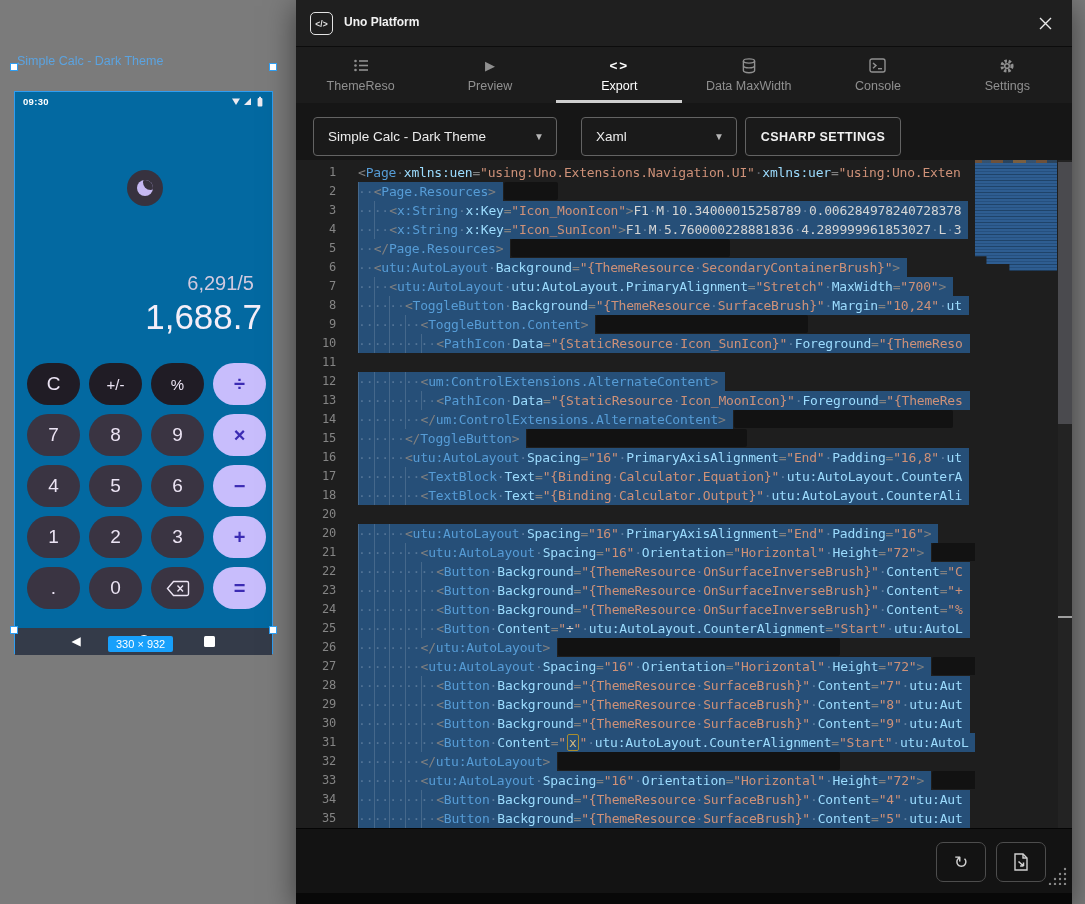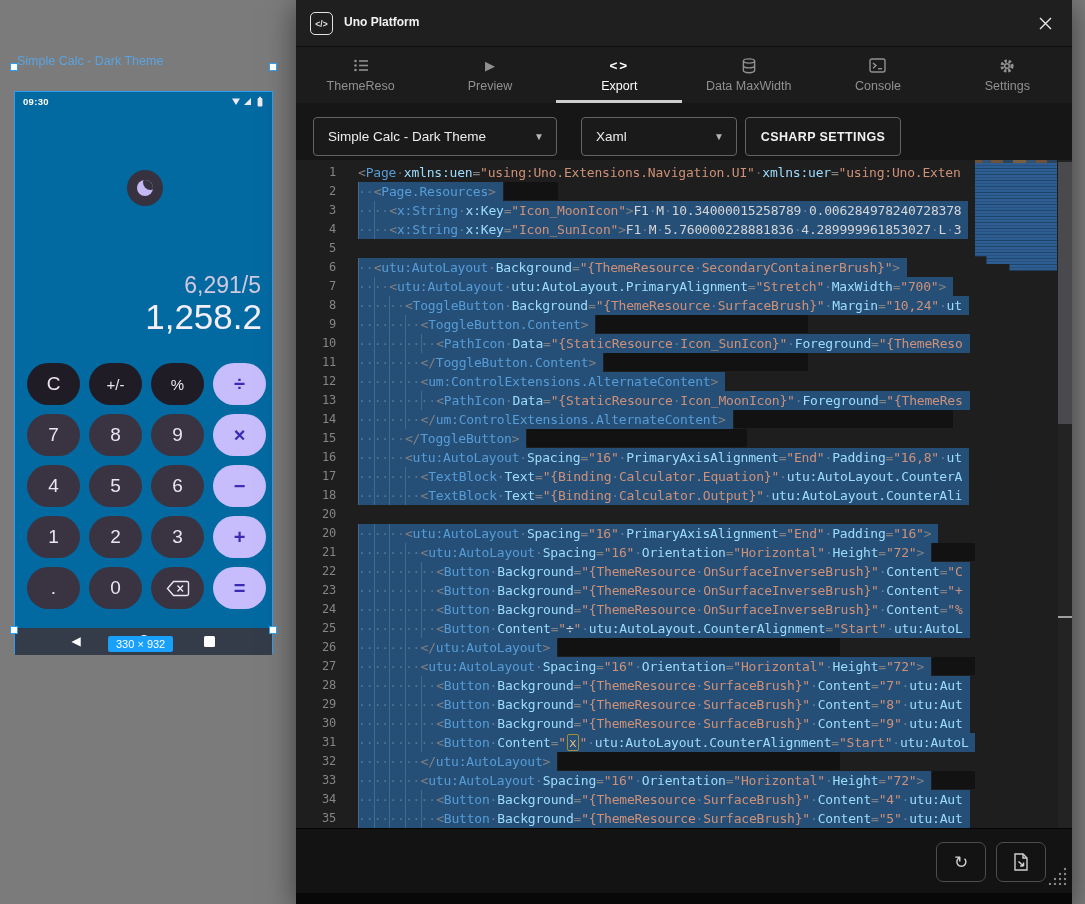--- a/index.html
+++ b/index.html
@@ -18,21 +18,21 @@
   }
   .handle { position:absolute; width:8px; height:8px; background:#fff; border:1px solid #2f9ef2; z-index:5; }
   .h-tl{left:10px;top:63px}.h-tr{left:269px;top:63px}.h-bl{left:10px;top:626px}.h-br{left:269px;top:626px}
   .statusbar { position:absolute; left:0; top:0; right:0; height:18px; }
   .status-time { position:absolute; left:8px; top:4px; font-size:9.5px; font-weight:bold; color:#fff; letter-spacing:.3px; }
   .status-icons { position:absolute; right:5px; top:4px; }
   .moon-btn { position:absolute; left:112px; top:78px; width:36px; height:36px; border-radius:50%; background:#37323f;
     display:flex; align-items:center; justify-content:center; }
   .moon { width:16px; height:16px; border-radius:50%; background:#c6b9f3; position:relative; overflow:hidden; }
   .moon::after { content:""; position:absolute; width:15px; height:15px; border-radius:50%; background:#37323f; left:6px; top:-5px; }
-  .equation { position:absolute; right:11px; top:180px; font-size:23px; color:#d1c9de; }
+  .equation { position:absolute; right:18px; top:180px; font-size:20px; color:#d1c9de; }
   .output  { position:absolute; right:10px; top:205px; font-size:35px; color:#f4eef8; }
   .keys { position:absolute; left:0; top:0; }
   .key {
     position:absolute; width:53px; height:42px; border-radius:21px;
     display:flex; align-items:center; justify-content:center;
     font-size:19px; color:#ece4f4; cursor:default;
   }
   .key.dark { background:#201c25; }
   .key.mid  { background:#3a3442; }
   .key.accent { background:#c8bdfc; color:#3b2bb3; font-weight:bold; font-size:20px; }
@@ -129,21 +129,21 @@
           <rect x="26.6" y="2" width="4.8" height="8.4" rx="1" fill="#eceaf0"></rect>
         </svg>
       </span>
     </div>
 
     <div class="moon-btn">
       <span class="moon"></span>
     </div>
 
     <div class="equation">6,291/5</div>
-    <div class="output">1,258.2</div>
+    <div class="output">1,688.7</div>
 
     <div class="keys" id="keys">
         <div class="key dark" style="left: 12px; top: 271px;">C</div>
         <div class="key dark small-label" style="left: 74px; top: 271px;">+/-</div>
         <div class="key dark small-label" style="left: 136px; top: 271px;">%</div>
         <div class="key accent" style="left: 198px; top: 271px;">÷</div>
         <div class="key mid" style="left: 12px; top: 322px;">7</div>
         <div class="key mid" style="left: 74px; top: 322px;">8</div>
         <div class="key mid" style="left: 136px; top: 322px;">9</div>
         <div class="key accent" style="left: 198px; top: 322px;">×</div>
@@ -266,27 +266,27 @@
       </div>
       <div class="btn-csharp">CSHARP SETTINGS</div>
     </div>
 
     <div class="code-pane">
       <div class="code-lines" id="code-lines">
           <div class="codeline"><span class="gut">1</span><span class="lb"><span class="lbody"><span class="tok-p">&lt;</span><span class="tok-t">Page<span class="wsdot">·</span></span><span class="tok-a">xmlns:uen</span><span class="tok-p">=</span><span class="tok-s">"using:Uno.Extensions.Navigation.UI"<span class="wsdot">·</span></span><span class="tok-a">xmlns:uer</span><span class="tok-p">=</span><span class="tok-s">"using:Uno.Exten</span></span></span></div>
           <div class="codeline"><span class="gut">2</span><span class="lb"><span class="lbody sel"><span class="iseg">··</span><span class="tok-p">&lt;</span><span class="tok-t">Page.Resources</span><span class="tok-p">&gt;</span></span><span class="afterbox" style="width: 7ch;"></span></span></div>
           <div class="codeline"><span class="gut">3</span><span class="lb"><span class="lbody sel"><span class="iseg">··</span><span class="iseg">··</span><span class="tok-p">&lt;</span><span class="tok-t">x:String<span class="wsdot">·</span></span><span class="tok-a">x:Key</span><span class="tok-p">=</span><span class="tok-s">"Icon_MoonIcon"</span><span class="tok-p">&gt;</span><span class="tok-x">F1<span class="wsdot">·</span>M<span class="wsdot">·</span>10.34000015258789<span class="wsdot">·</span>0.006284978240728378</span></span></span></div>
           <div class="codeline"><span class="gut">4</span><span class="lb"><span class="lbody sel"><span class="iseg">··</span><span class="iseg">··</span><span class="tok-p">&lt;</span><span class="tok-t">x:String<span class="wsdot">·</span></span><span class="tok-a">x:Key</span><span class="tok-p">=</span><span class="tok-s">"Icon_SunIcon"</span><span class="tok-p">&gt;</span><span class="tok-x">F1<span class="wsdot">·</span>M<span class="wsdot">·</span>5.760000228881836<span class="wsdot">·</span>4.289999961853027<span class="wsdot">·</span>L<span class="wsdot">·</span>3</span></span></span></div>
-          <div class="codeline"><span class="gut">5</span></div>
+          <div class="codeline"><span class="gut">5</span><span class="lb"><span class="lbody sel"><span class="iseg">··</span><span class="tok-p">&lt;/</span><span class="tok-t">Page.Resources</span><span class="tok-p">&gt;</span></span><span class="afterbox" style="width: 28ch;"></span></span></div>
           <div class="codeline"><span class="gut">6</span><span class="lb"><span class="lbody sel"><span class="iseg">··</span><span class="tok-p">&lt;</span><span class="tok-t">utu:AutoLayout<span class="wsdot">·</span></span><span class="tok-a">Background</span><span class="tok-p">=</span><span class="tok-s">"{ThemeResource<span class="wsdot">·</span>SecondaryContainerBrush}"</span><span class="tok-p">&gt;</span></span></span></div>
           <div class="codeline"><span class="gut">7</span><span class="lb"><span class="lbody sel"><span class="iseg">··</span><span class="iseg">··</span><span class="tok-p">&lt;</span><span class="tok-t">utu:AutoLayout<span class="wsdot">·</span></span><span class="tok-a">utu:AutoLayout.PrimaryAlignment</span><span class="tok-p">=</span><span class="tok-s">"Stretch"<span class="wsdot">·</span></span><span class="tok-a">MaxWidth</span><span class="tok-p">=</span><span class="tok-s">"700"</span><span class="tok-p">&gt;</span></span></span></div>
           <div class="codeline"><span class="gut">8</span><span class="lb"><span class="lbody sel"><span class="iseg">··</span><span class="iseg">··</span><span class="iseg">··</span><span class="tok-p">&lt;</span><span class="tok-t">ToggleButton<span class="wsdot">·</span></span><span class="tok-a">Background</span><span class="tok-p">=</span><span class="tok-s">"{ThemeResource<span class="wsdot">·</span>SurfaceBrush}"<span class="wsdot">·</span></span><span class="tok-a">Margin</span><span class="tok-p">=</span><span class="tok-s">"10,24"<span class="wsdot">·</span></span><span class="tok-a">ut</span></span></span></div>
           <div class="codeline"><span class="gut">9</span><span class="lb"><span class="lbody sel"><span class="iseg">··</span><span class="iseg">··</span><span class="iseg">··</span><span class="iseg">··</span><span class="tok-p">&lt;</span><span class="tok-t">ToggleButton.Content</span><span class="tok-p">&gt;</span></span><span class="afterbox" style="width: 27ch;"></span></span></div>
           <div class="codeline"><span class="gut">10</span><span class="lb"><span class="lbody sel"><span class="iseg">··</span><span class="iseg">··</span><span class="iseg">··</span><span class="iseg">··</span><span class="iseg">··</span><span class="tok-p">&lt;</span><span class="tok-t">PathIcon<span class="wsdot">·</span></span><span class="tok-a">Data</span><span class="tok-p">=</span><span class="tok-s">"{StaticResource<span class="wsdot">·</span>Icon_SunIcon}"<span class="wsdot">·</span></span><span class="tok-a">Foreground</span><span class="tok-p">=</span><span class="tok-s">"{ThemeReso</span></span></span></div>
-          <div class="codeline"><span class="gut">11</span><span class="lb"><span class="lbody sel"><span class="iseg">··</span><span class="iseg">··</span><span class="iseg">··</span><span class="iseg">··</span><span class="tok-p">&lt;/</span><span class="tok-t">ToggleButton.Content</span><span class="tok-p">&gt;</span></span><span class="afterbox" style="width: 26ch;"></span></span></div>
+          <div class="codeline"><span class="gut">11</span></div>
           <div class="codeline"><span class="gut">12</span><span class="lb"><span class="lbody sel"><span class="iseg">··</span><span class="iseg">··</span><span class="iseg">··</span><span class="iseg">··</span><span class="tok-p">&lt;</span><span class="tok-t">um:ControlExtensions.AlternateContent</span><span class="tok-p">&gt;</span></span></span></div>
           <div class="codeline"><span class="gut">13</span><span class="lb"><span class="lbody sel"><span class="iseg">··</span><span class="iseg">··</span><span class="iseg">··</span><span class="iseg">··</span><span class="iseg">··</span><span class="tok-p">&lt;</span><span class="tok-t">PathIcon<span class="wsdot">·</span></span><span class="tok-a">Data</span><span class="tok-p">=</span><span class="tok-s">"{StaticResource<span class="wsdot">·</span>Icon_MoonIcon}"<span class="wsdot">·</span></span><span class="tok-a">Foreground</span><span class="tok-p">=</span><span class="tok-s">"{ThemeRes</span></span></span></div>
           <div class="codeline"><span class="gut">14</span><span class="lb"><span class="lbody sel"><span class="iseg">··</span><span class="iseg">··</span><span class="iseg">··</span><span class="iseg">··</span><span class="tok-p">&lt;/</span><span class="tok-t">um:ControlExtensions.AlternateContent</span><span class="tok-p">&gt;</span></span><span class="afterbox" style="width: 28ch;"></span></span></div>
           <div class="codeline"><span class="gut">15</span><span class="lb"><span class="lbody sel"><span class="iseg">··</span><span class="iseg">··</span><span class="iseg">··</span><span class="tok-p">&lt;/</span><span class="tok-t">ToggleButton</span><span class="tok-p">&gt;</span></span><span class="afterbox" style="width: 28ch;"></span></span></div>
           <div class="codeline"><span class="gut">16</span><span class="lb"><span class="lbody sel"><span class="iseg">··</span><span class="iseg">··</span><span class="iseg">··</span><span class="tok-p">&lt;</span><span class="tok-t">utu:AutoLayout<span class="wsdot">·</span></span><span class="tok-a">Spacing</span><span class="tok-p">=</span><span class="tok-s">"16"<span class="wsdot">·</span></span><span class="tok-a">PrimaryAxisAlignment</span><span class="tok-p">=</span><span class="tok-s">"End"<span class="wsdot">·</span></span><span class="tok-a">Padding</span><span class="tok-p">=</span><span class="tok-s">"16,8"<span class="wsdot">·</span></span><span class="tok-a">ut</span></span></span></div>
           <div class="codeline"><span class="gut">17</span><span class="lb"><span class="lbody sel"><span class="iseg">··</span><span class="iseg">··</span><span class="iseg">··</span><span class="iseg">··</span><span class="tok-p">&lt;</span><span class="tok-t">TextBlock<span class="wsdot">·</span></span><span class="tok-a">Text</span><span class="tok-p">=</span><span class="tok-s">"{Binding<span class="wsdot">·</span>Calculator.Equation}"<span class="wsdot">·</span></span><span class="tok-a">utu:AutoLayout.CounterA</span></span></span></div>
           <div class="codeline"><span class="gut">18</span><span class="lb"><span class="lbody sel"><span class="iseg">··</span><span class="iseg">··</span><span class="iseg">··</span><span class="iseg">··</span><span class="tok-p">&lt;</span><span class="tok-t">TextBlock<span class="wsdot">·</span></span><span class="tok-a">Text</span><span class="tok-p">=</span><span class="tok-s">"{Binding<span class="wsdot">·</span>Calculator.Output}"<span class="wsdot">·</span></span><span class="tok-a">utu:AutoLayout.CounterAli</span></span></span></div>
           <div class="codeline"><span class="gut">20</span></div>
           <div class="codeline"><span class="gut">20</span><span class="lb"><span class="lbody sel"><span class="iseg">··</span><span class="iseg">··</span><span class="iseg">··</span><span class="tok-p">&lt;</span><span class="tok-t">utu:AutoLayout<span class="wsdot">·</span></span><span class="tok-a">Spacing</span><span class="tok-p">=</span><span class="tok-s">"16"<span class="wsdot">·</span></span><span class="tok-a">PrimaryAxisAlignment</span><span class="tok-p">=</span><span class="tok-s">"End"<span class="wsdot">·</span></span><span class="tok-a">Padding</span><span class="tok-p">=</span><span class="tok-s">"16"</span><span class="tok-p">&gt;</span></span></span></div>
           <div class="codeline"><span class="gut">21</span><span class="lb"><span class="lbody sel"><span class="iseg">··</span><span class="iseg">··</span><span class="iseg">··</span><span class="iseg">··</span><span class="tok-p">&lt;</span><span class="tok-t">utu:AutoLayout<span class="wsdot">·</span></span><span class="tok-a">Spacing</span><span class="tok-p">=</span><span class="tok-s">"16"<span class="wsdot">·</span></span><span class="tok-a">Orientation</span><span class="tok-p">=</span><span class="tok-s">"Horizontal"<span class="wsdot">·</span></span><span class="tok-a">Height</span><span class="tok-p">=</span><span class="tok-s">"72"</span><span class="tok-p">&gt;</span></span><span class="afterbox" style="width: 6ch;"></span></span></div>

